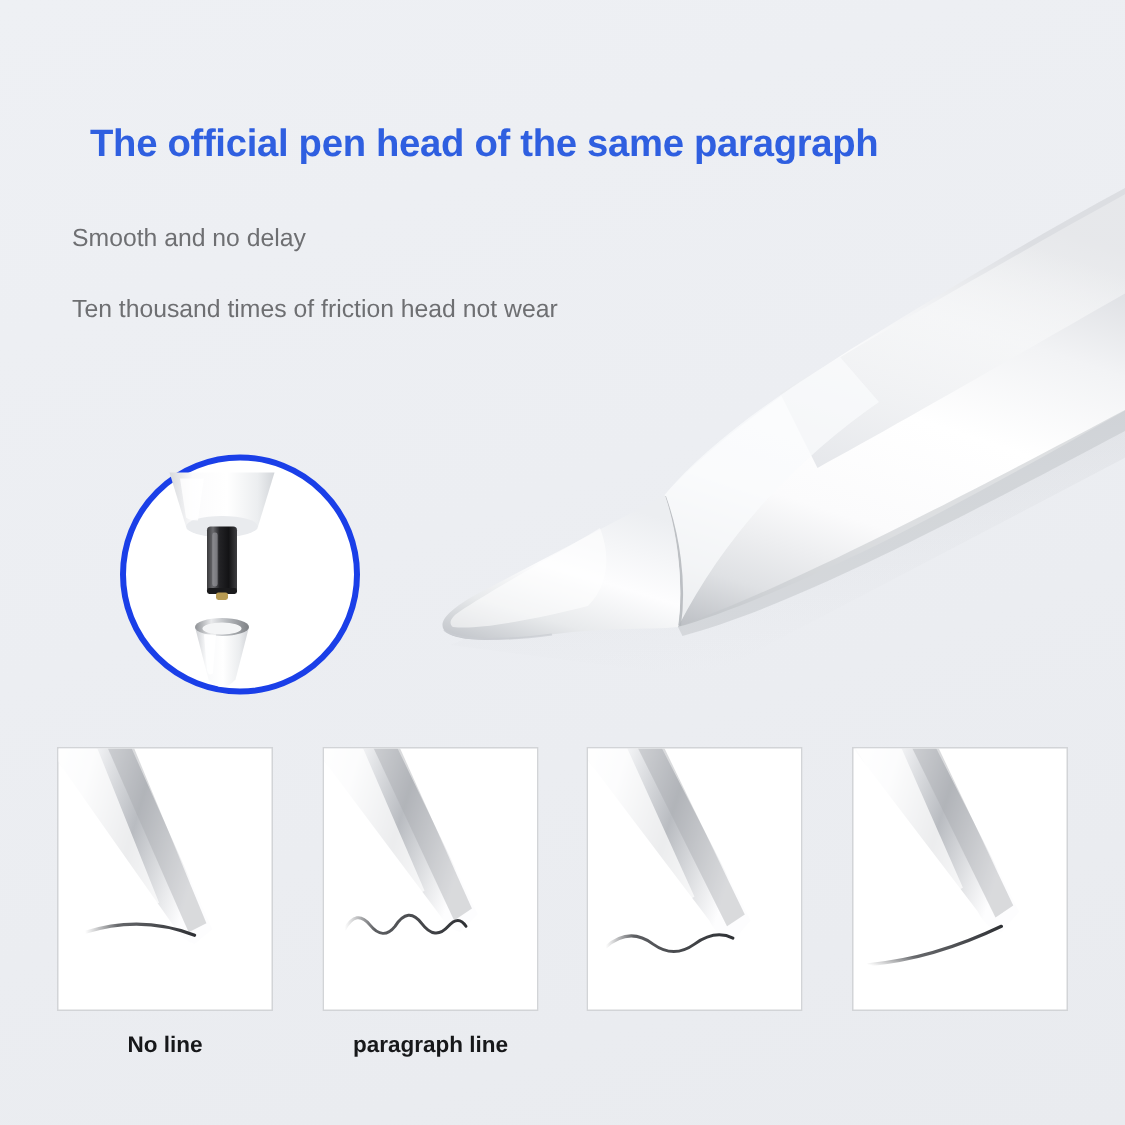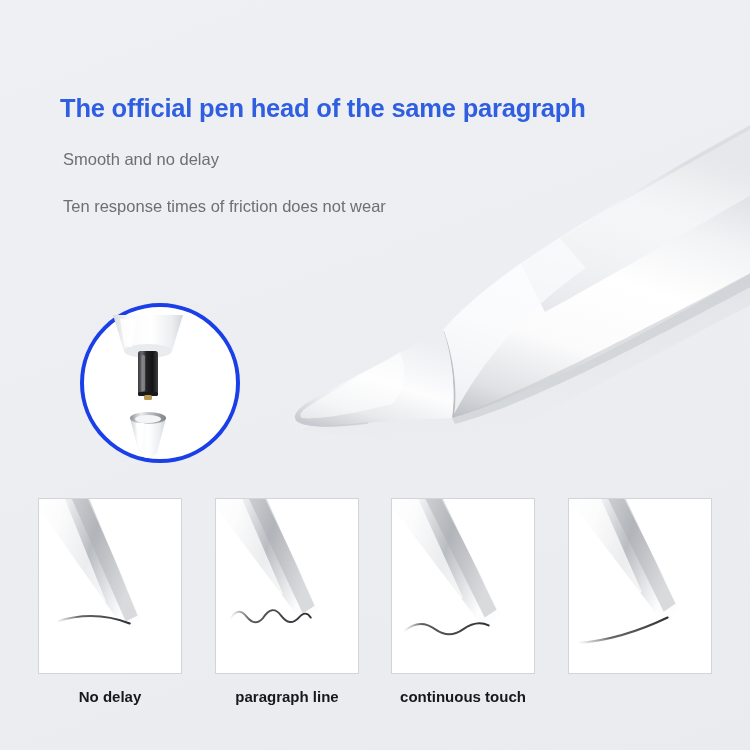--- a/index.html
+++ b/index.html
@@ -19,25 +19,24 @@
   
   .headline {
     position: absolute;
     left: 60px;
     top: 82px;
     font-size: 25.5px;
     font-weight: bold;
     color: #2f5fe0;
     letter-spacing: -0.2px;
     white-space: nowrap;
-    margin-top: 12px;
   }
   .feature-list {
     position: absolute;
-    left: 63px;
+    left: 48px;
     top: 150px;
     width: 430px;
   }
   .feature-line {
     font-size: 16.5px;
     color: #6e6f72;
     margin-bottom: 28px;
     white-space: nowrap;
   }
 
@@ -178,21 +177,21 @@
       <path d="M296,420 C 306,428 338,427 368,423" stroke="#c9ccd1" stroke-width="1.4" fill="none" opacity="0.7"></path>
 
       <path d="M452,418 C 510,396 580,364 760,268 L760,282 C 580,378 512,408 455,424 Z" fill="#c3c6cb" opacity="0.55"></path>
     </svg>
   </div>
 
   <div class="headline">The official pen head of the same paragraph</div>
 
   <div class="feature-list">
     <div class="feature-line">Smooth and no delay</div>
-    <div class="feature-line">Ten response times of friction does not wear</div>
+    <div class="feature-line">Ten thousand times of friction head not wear</div>
   </div>
 
   <div class="callout">
     <div class="callout-ring"></div>
     <div class="callout-art">
       <svg viewBox="0 0 160 160" aria-hidden="true">
         <defs>
           <linearGradient id="tipBodyGrad" x1="0" y1="0" x2="1" y2="0">
             <stop offset="0%" stop-color="#d8dadd"></stop>
             <stop offset="22%" stop-color="#fbfbfc"></stop>
@@ -334,18 +333,17 @@
         </defs>
         <path d="M-6,-8 L52,-8 L112,110 L100,124 Q90,122 84,110 Z" fill="url(#pTip4)"></path>
         <path d="M-2,-6 L30,-6 L74,94 L62,100 Z" fill="#ffffff" opacity="0.72"></path>
         <path d="M36,-8 L54,-8 L108,106 L96,114 Z" fill="#a7aaaf" opacity="0.42"></path>
         <path d="M10,146 Q54,142 100,120" stroke="url(#ink4)" stroke-width="2.2" fill="none" stroke-linecap="round"></path>
       </svg>
     </div>
   </div>
 
   <div class="captions">
-    <div class="caption">No delay</div>
+    <div class="caption">No line</div>
     <div class="caption">paragraph line</div>
-    <div class="caption">continuous touch</div>
   </div>
 
 </div>
 
 </body></html>

